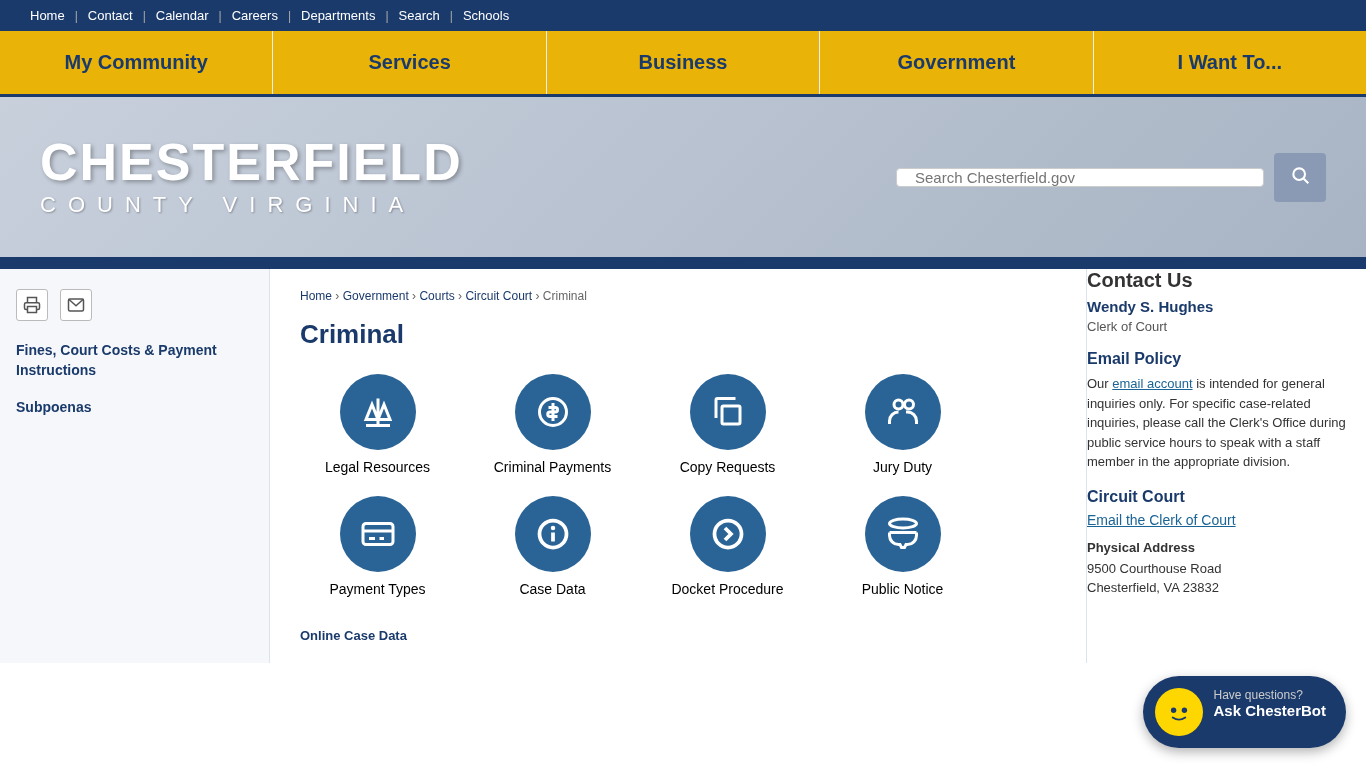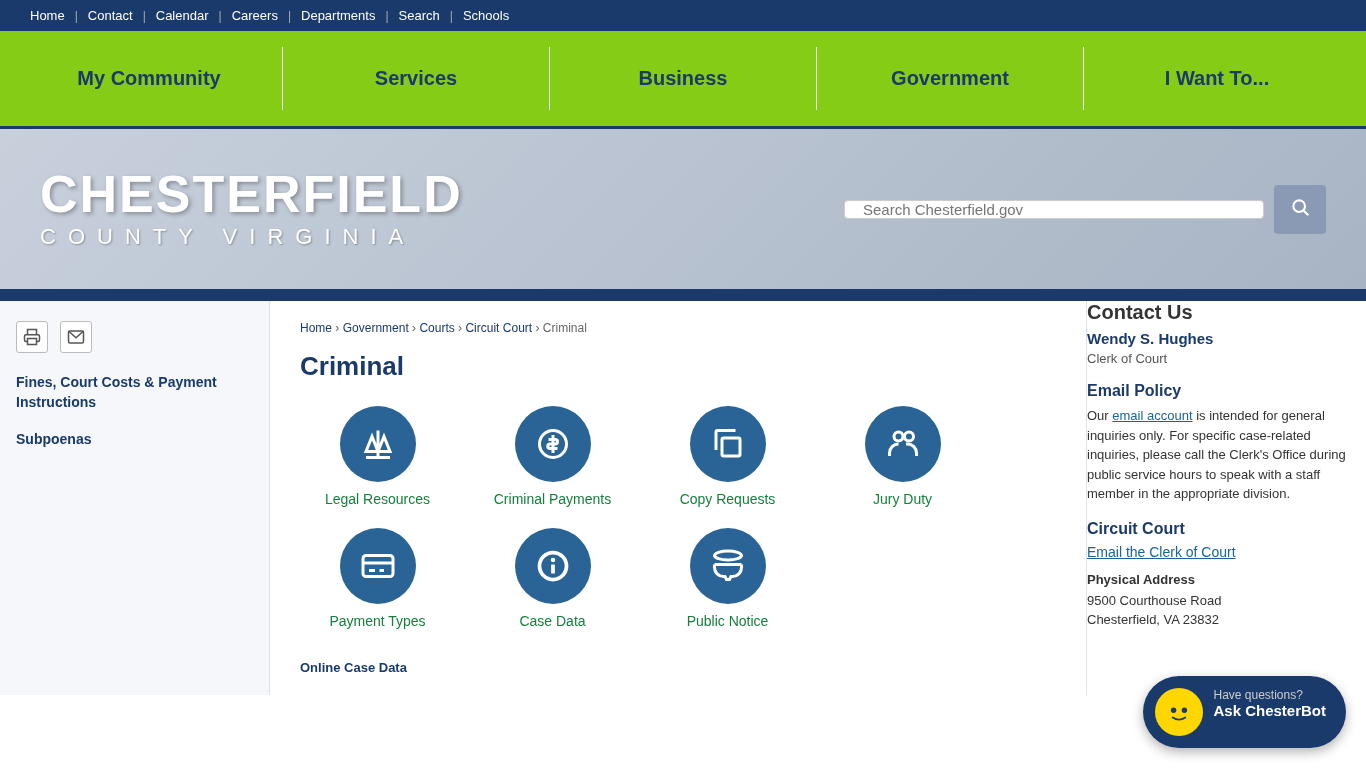--- a/index.html
+++ b/index.html
@@ -19,25 +19,25 @@
       font-size: 13px;
       padding: 0 10px;
     }
     .top-nav span.sep {
       color: #aaa;
       font-size: 12px;
     }
 
     
     .main-nav {
-      background: #84cc16;
+      background: #eab308;
       border-bottom: 3px solid #1a3a6b;
       display: flex;
       justify-content: space-around;
-      padding: 16px;
+      padding: 0;
     }
     .main-nav-item {
       flex: 1;
       text-align: center;
       padding: 20px 10px;
       font-size: 20px;
       font-weight: bold;
       color: #1a3a6b;
       cursor: pointer;
       border-right: 1px solid #eee;
@@ -72,21 +72,21 @@
       letter-spacing: 12px;
       text-shadow: 1px 1px 2px rgba(0,0,0,0.3);
       margin-top: 4px;
     }
     .search-area {
       display: flex;
       align-items: center;
       gap: 10px;
     }
     .search-input {
-      width: 420px;
+      width: 368px;
       padding: 0 18px;
       border: 1px solid #ccc;
       border-radius: 4px;
       font-size: 15px;
       color: #888;
       background: #fff;
     }
     .search-btn {
       background: #8a9ab5;
       border: none;
@@ -197,21 +197,21 @@
       background: #2a6496;
       display: flex;
       align-items: center;
       justify-content: center;
       margin-bottom: 8px;
       color: #fff;
       font-size: 28px;
     }
     .icon-label {
       font-size: 14px;
-      color: #15803d;
+      color: #000000;
       line-height: 1.3;
     }
 
     
     .section-title {
       font-size: 13px;
       font-weight: bold;
       color: #1a3a6b;
       margin-top: 10px;
     }
@@ -455,20 +455,29 @@
         <div class="icon-circle">
           <svg width="36" height="36" viewBox="0 0 24 24" fill="none" stroke="white" stroke-width="2.5">
             <circle cx="12" cy="12" r="9"></circle>
             <line x1="12" y1="8" x2="12" y2="8" stroke-width="3" stroke-linecap="round"></line>
             <line x1="12" y1="11" x2="12" y2="17"></line>
           </svg>
         </div>
         <span class="icon-label">Case Data</span>
       </a>
 
+      <a class="icon-item" href="#">
+        <div class="icon-circle">
+          <svg width="36" height="36" viewBox="0 0 24 24" fill="none" stroke="white" stroke-width="2.5">
+            <circle cx="12" cy="12" r="9"></circle>
+            <polyline points="10,8 14,12 10,16"></polyline>
+          </svg>
+        </div>
+        <span class="icon-label">Docket Procedure</span>
+      </a>
 
       <a class="icon-item" href="#">
         <div class="icon-circle">
           <svg width="36" height="36" viewBox="0 0 24 24" fill="none" stroke="white" stroke-width="2">
             <path d="M3 11v2a6 6 0 0 0 6 6h1l1 2h2l1-2h1a6 6 0 0 0 6-6v-2"></path>
             <ellipse cx="12" cy="5" rx="9" ry="3"></ellipse>
             <line x1="3" y1="11" x2="21" y2="11"></line>
           </svg>
         </div>
         <span class="icon-label">Public Notice</span>

